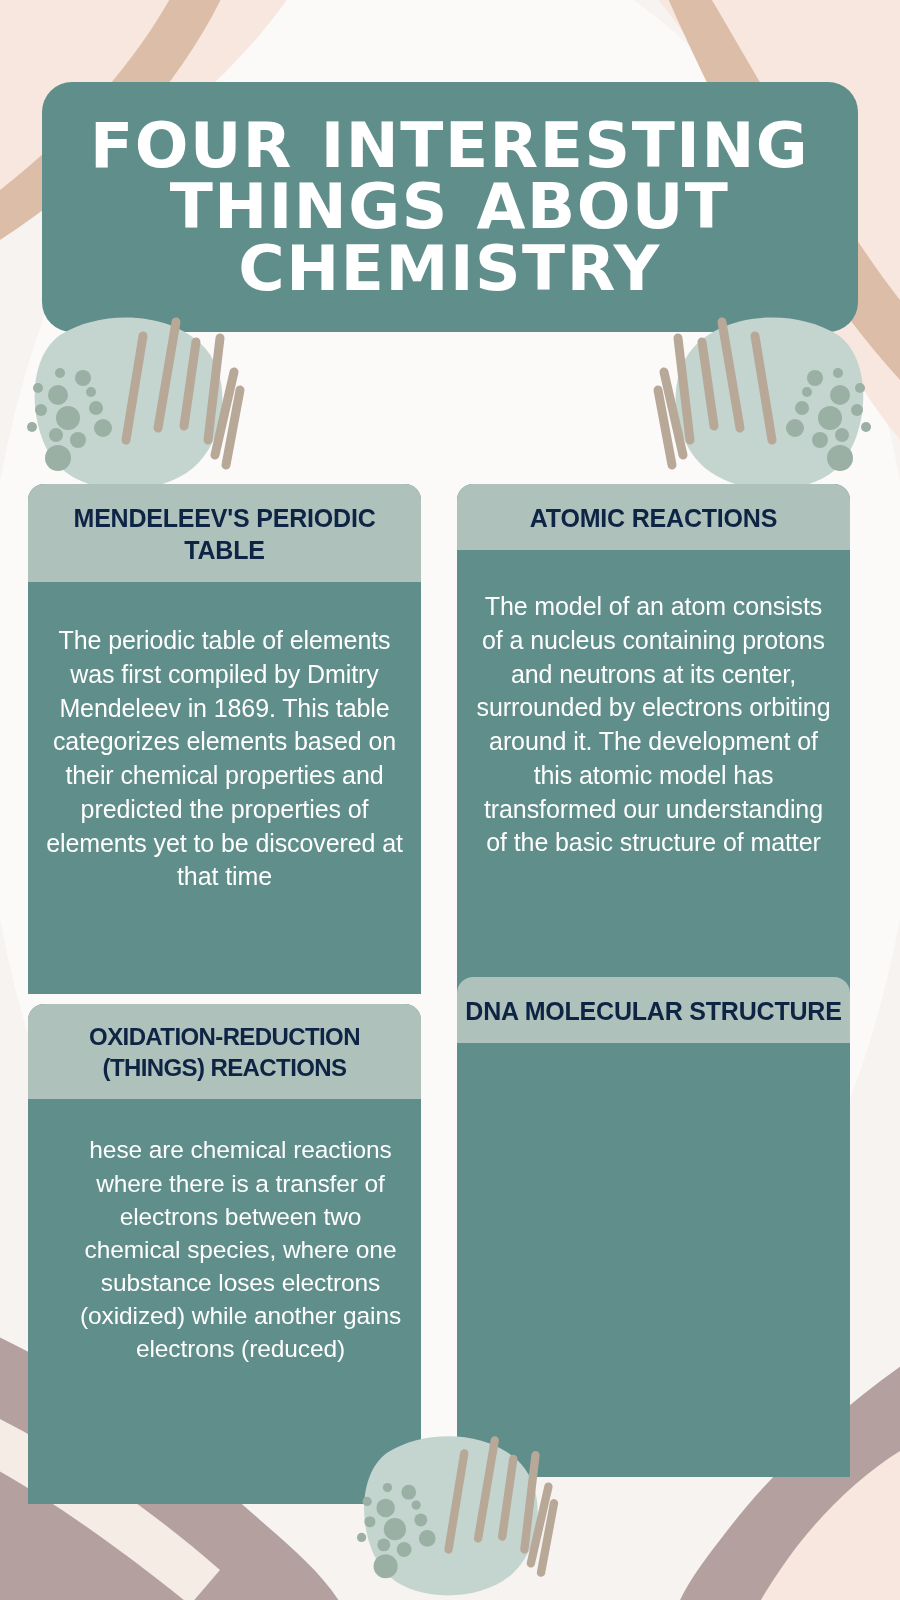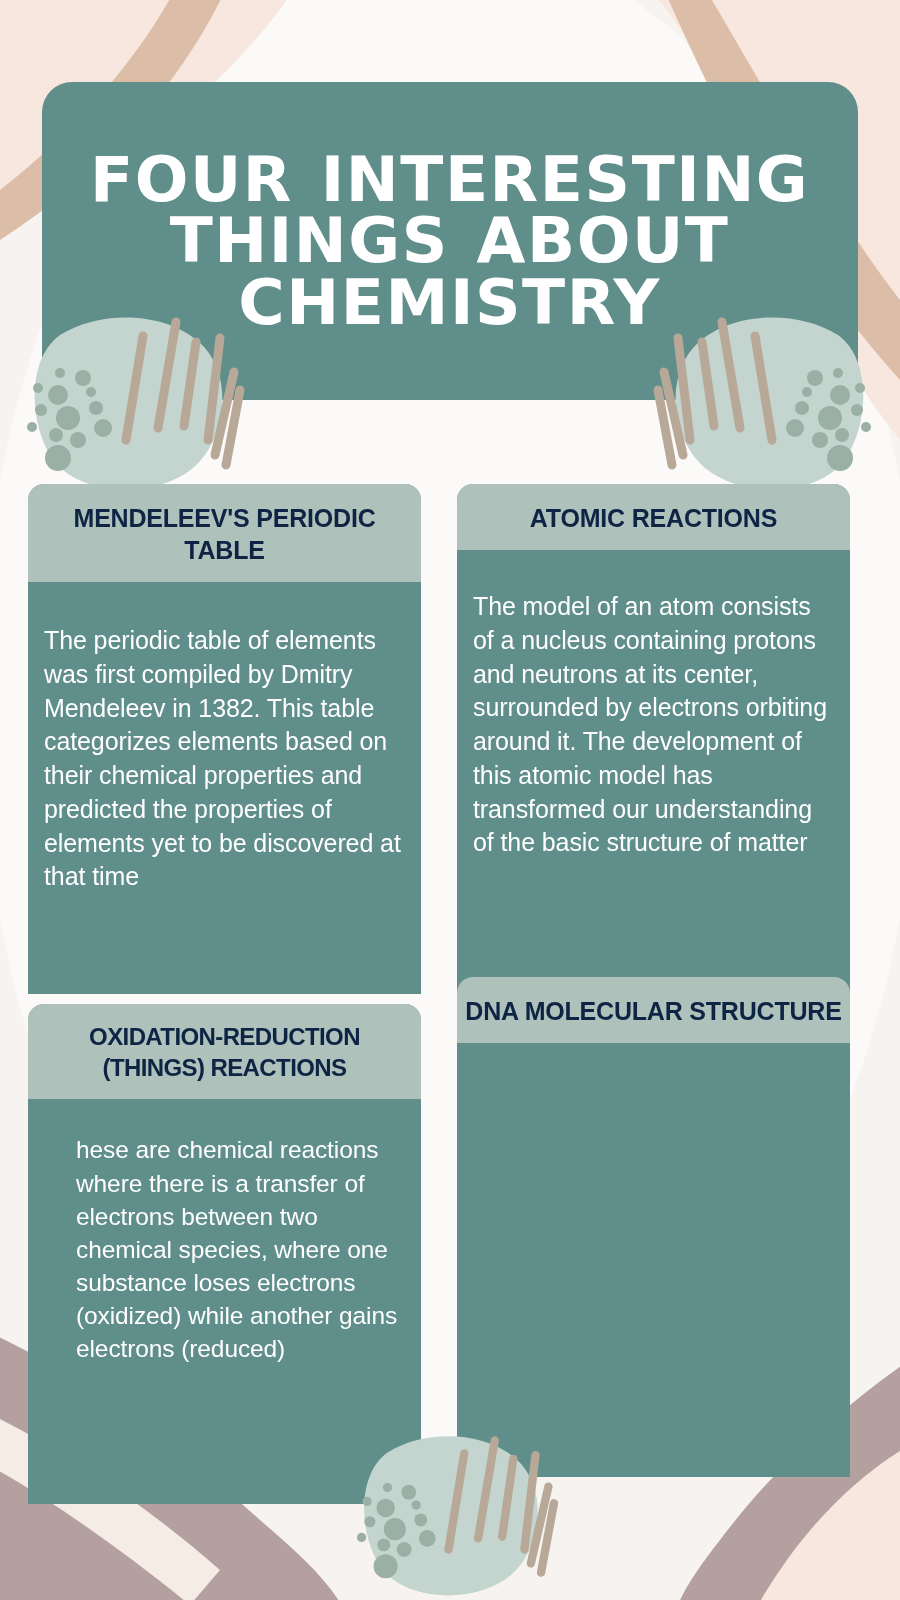--- a/index.html
+++ b/index.html
@@ -23,21 +23,21 @@
     height: 1600px;
     z-index: 0;
   }
 
   
   .title-banner {
     position: absolute;
     left: 42px;
     top: 82px;
     width: 816px;
-    height: 318px;
+    height: 250px;
     background: #5f8e8b;
     border-radius: 30px;
     z-index: 3;
     display: flex;
     align-items: center;
     justify-content: center;
   }
   .title-text {
     color: #ffffff;
     text-align: center;
@@ -95,21 +95,21 @@
     text-align: center;
     padding: 18px 8px 16px;
     letter-spacing: -0.2px;
   }
   #card-2 .card-header { font-size: 24px; letter-spacing: -0.6px; }
 
   .card-body {
     color: #ffffff;
     font-size: 25px;
     line-height: 1.35;
-    text-align: left;
+    text-align: center;
     padding: 42px 16px 20px;
     letter-spacing: -0.1px;
   }
   #card-1 .card-body { padding-top: 40px; }
   #card-2 .card-body { padding-top: 34px; font-size: 24.5px; margin-left: 32px; }
   #card-3 .card-body { padding-top: 34px; font-size: 24.5px; }
 </style>
 </head>
 <body>
 
@@ -197,21 +197,21 @@
         <line x1="218" y1="165" x2="232" y2="90"></line>
       </g>
     </g>
   </svg>
 </div>
 
 <div class="cards">
 
   <div class="card" id="card-0">
     <div class="card-header">MENDELEEV'S PERIODIC TABLE</div>
-    <div class="card-body">The periodic table of elements was first compiled by Dmitry Mendeleev in 1382. This table categorizes elements based on their chemical properties and predicted the properties of elements yet to be discovered at that time</div>
+    <div class="card-body">The periodic table of elements was first compiled by Dmitry Mendeleev in 1869. This table categorizes elements based on their chemical properties and predicted the properties of elements yet to be discovered at that time</div>
   </div>
 
   <div class="card" id="card-1">
     <div class="card-header">ATOMIC REACTIONS</div>
     <div class="card-body">The model of an atom consists of a nucleus containing protons and neutrons at its center, surrounded by electrons orbiting around it. The development of this atomic model has transformed our understanding of the basic structure of matter</div>
   </div>
 
   <div class="card" id="card-2">
     <div class="card-header">OXIDATION-REDUCTION (THINGS) REACTIONS</div>
     <div class="card-body">hese are chemical reactions where there is a transfer of electrons between two chemical species, where one substance loses electrons (oxidized) while another gains electrons (reduced)</div>

